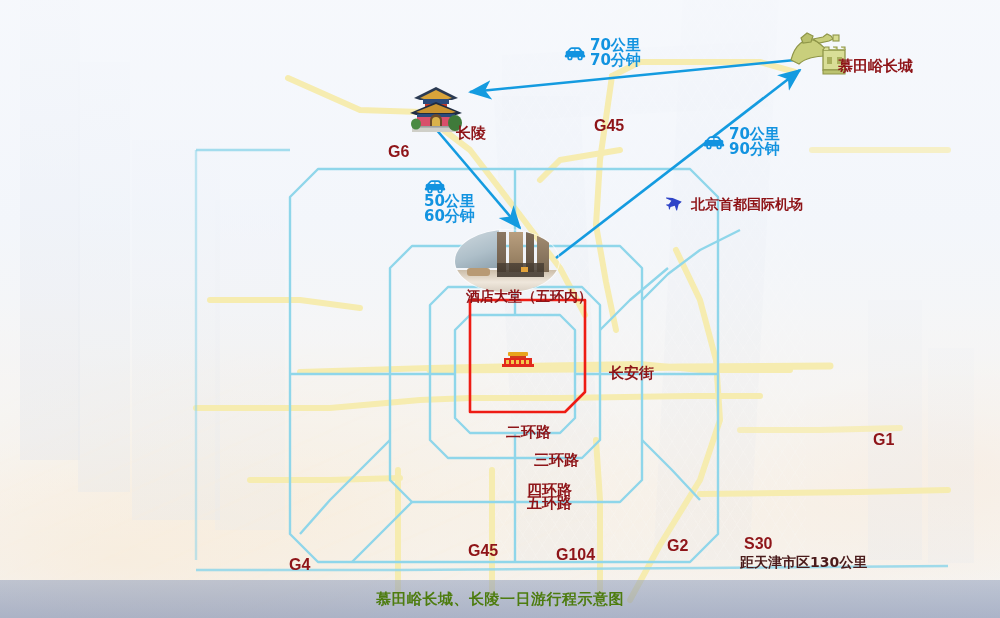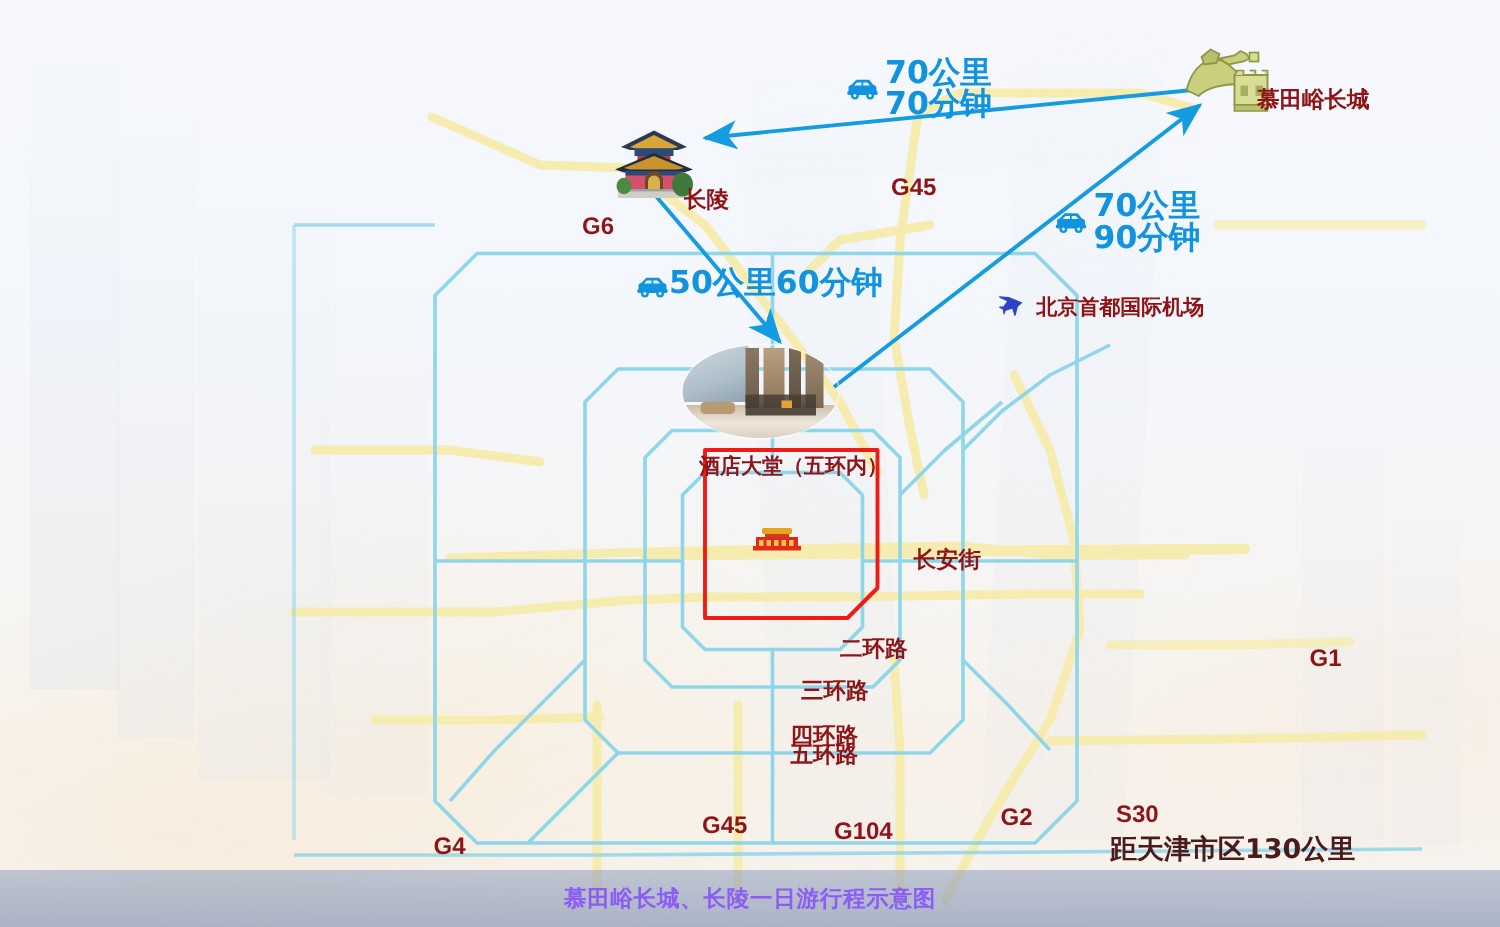--- a/index.html
+++ b/index.html
@@ -54,23 +54,23 @@
 
   
   .lbl{position:absolute;white-space:nowrap;}
   .hw{color:#8e1418;font-weight:bold;font-size:16px;
       font-family:"Liberation Sans","DejaVu Sans",sans-serif;}
   .ring{color:#8e1418;font-weight:bold;font-size:15px;
       font-family:"DejaVu Sans","Liberation Sans",sans-serif;padding-left:31px;}
   .poi{color:#8e1418;font-weight:bold;font-size:15px;
       font-family:"DejaVu Sans","Liberation Sans",sans-serif;}
   .poi.small{font-size:14px;}
-  .sub{color:#4a1b1b;font-weight:bold;font-size:18px;
+  .sub{color:#4a1b1b;font-weight:bold;font-size:14px;
       font-family:"DejaVu Sans","Liberation Sans",sans-serif;}
-  .trip{color:#1293e0;font-weight:bold;font-size:21px;line-height:1.02;
+  .trip{color:#1293e0;font-weight:bold;font-size:15px;line-height:1.02;
       font-family:"DejaVu Sans","Liberation Sans",sans-serif;}
   .trip .row{display:flex;align-items:center;gap:4px;}
   .trip .txt{display:flex;flex-direction:column;}
   .car-ico{width:22px;height:16px;flex:0 0 auto;}
   .plane-ico{width:18px;height:15px;vertical-align:-2px;margin-right:4px;}
 
   
   .poi-art{position:absolute;}
 
   .hotel-oval{
@@ -94,21 +94,21 @@
   .hotel-oval .h-sofa{position:absolute;left:12%;top:62%;width:22%;height:12%;
      background:#b89a74;border-radius:3px;}
 
   .caption-bar{
     position:absolute;left:0;bottom:0;width:1000px;height:38px;
     background:linear-gradient(180deg,rgba(150,163,190,.58),rgba(126,140,172,.62));
   }
   .caption-txt{
     position:absolute;left:0;bottom:0;width:1000px;height:38px;
     display:flex;align-items:center;justify-content:center;
-    color:#8b5cf6;font-weight:bold;font-size:15px;letter-spacing:.5px;
+    color:#4d7c0f;font-weight:bold;font-size:15px;letter-spacing:.5px;
     font-family:"DejaVu Sans","Liberation Sans",sans-serif;
     margin-top:12px;
   }
 </style>
 </head>
 <body>
 
 <div id="stage">
 
   <div class="bg-layer bg-sky"></div>
@@ -277,21 +277,21 @@
         <path d="M13.6,4.2 L16.8,4.2 L19,6.6 L13.6,6.6 Z" fill="#eaf6fd"></path>
       </svg>
       <span class="txt">
         <span>70公里</span>
         <span>70分钟</span>
       </span>
     </div>
   </div>
 
   <div class="lbl trip" style="left:424px;top:178px;text-align:center;">
-    <div style="display:flex;flex-direction:row;align-items:flex-end;">
+    <div style="display:flex;flex-direction:column;align-items:flex-start;">
       <svg class="car-ico" viewBox="0 0 26 18">
         <path d="M2,12 L2,8 C2,7 3,6.4 4,6.2 L7,3.2 C7.6,2.5 8.4,2.2 9.3,2.2 L17,2.2
                  C18,2.2 18.8,2.6 19.4,3.4 L21.6,6.3 C22.8,6.6 24,7.2 24,8.4 L24,12 Z" fill="#1293e0"></path>
         <rect x="1" y="11" width="24" height="3.2" rx="1.4" fill="#1293e0"></rect>
         <circle cx="7" cy="14.6" r="3.1" fill="#1293e0"></circle>
         <circle cx="19" cy="14.6" r="3.1" fill="#1293e0"></circle>
         <circle cx="7" cy="14.6" r="1.2" fill="#eaf6fd"></circle>
         <circle cx="19" cy="14.6" r="1.2" fill="#eaf6fd"></circle>
         <path d="M8.6,4.2 L12.2,4.2 L12.2,6.6 L6.4,6.6 Z" fill="#eaf6fd"></path>
         <path d="M13.6,4.2 L16.8,4.2 L19,6.6 L13.6,6.6 Z" fill="#eaf6fd"></path>
@@ -318,21 +318,21 @@
         <span>70公里</span>
         <span>90分钟</span>
       </span>
     </div>
   </div>
 
   <div class="lbl poi" style="left:456px;top:124px;">长陵</div>
 
   <div class="lbl poi" style="left:838px;top:57px;">慕田峪长城</div>
 
-  <div class="lbl poi small" style="left:466px;top:302px;text-align:right;">酒店大堂（五环内）</div>
+  <div class="lbl poi small" style="left:466px;top:288px;text-align:right;">酒店大堂（五环内）</div>
 
   <div class="lbl poi small" style="left:664px;top:196px;">
     <svg class="plane-ico" viewBox="0 0 20 16">
       <path d="M18.4,5.6 C19.2,5.3 19.6,5.8 19.2,6.5 L16.2,9.2 L14.6,15.4
                C14.4,16 13.8,16.1 13.6,15.5 L12,10.6 L7.2,12.0 L6.4,14.4
                C6.2,14.9 5.6,14.9 5.5,14.3 L5.1,11.4 L2.6,9.9
                C2.1,9.6 2.3,9.0 2.8,9.0 L5.4,8.9 L8.2,5.0 L2.6,2.4
                C2.0,2.1 2.2,1.4 2.8,1.4 L9.6,1.9 Z" fill="#2e44c8"></path>
     </svg>
     <span>北京首都国际机场</span>
@@ -342,21 +342,21 @@
   <div class="lbl hw" style="left:594px;top:117px;">G45</div>
   <div class="lbl hw" style="left:289px;top:556px;">G4</div>
   <div class="lbl hw" style="left:468px;top:542px;">G45</div>
   <div class="lbl hw" style="left:556px;top:546px;">G104</div>
   <div class="lbl hw" style="left:667px;top:537px;">G2</div>
   <div class="lbl hw" style="left:744px;top:535px;">S30</div>
   <div class="lbl hw" style="left:873px;top:431px;">G1</div>
 
   <div class="lbl sub" style="left:740px;top:554px;">距天津市区130公里</div>
 
-  <div class="lbl ring" style="left:529px;top:423px;">二环路</div>
+  <div class="lbl ring" style="left:475px;top:423px;">二环路</div>
   <div class="lbl ring" style="left:503px;top:451px;">三环路</div>
   <div class="lbl ring" style="left:496px;top:481px;">四环路</div>
   <div class="lbl ring" style="left:496px;top:494px;">五环路</div>
 
   <div class="lbl ring" style="left:578px;top:364px;">长安街</div>
 
   <div class="caption-bar"></div>
   <div class="caption-txt">慕田峪长城、长陵一日游行程示意图</div>
 
 </div>

